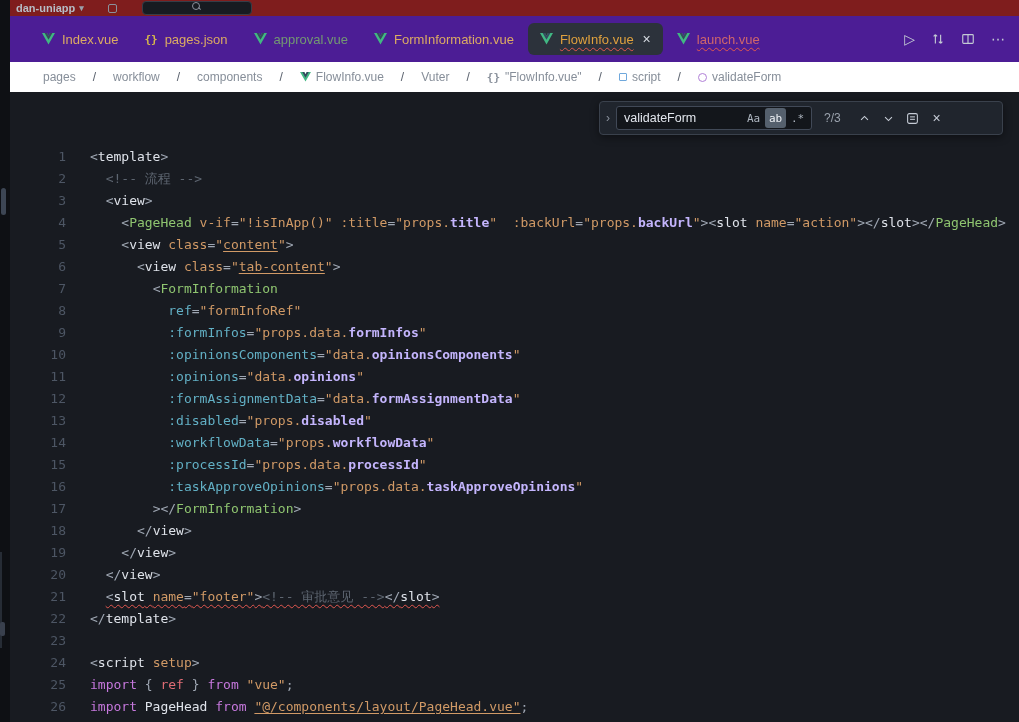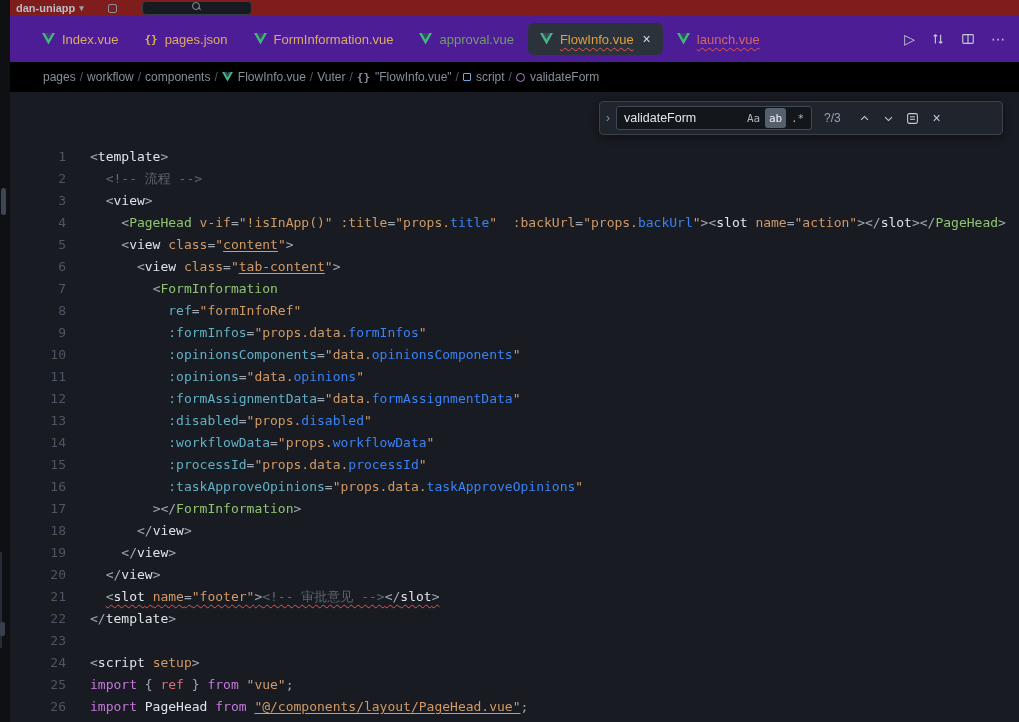--- a/index.html
+++ b/index.html
@@ -35,42 +35,42 @@
   .tab.active { background:#2c323b; }
   .tab-close { color:#d5dae2; font-size:14px; line-height:1; margin-left:2px; }
   .tab:not(.active) .tab-close { display:none; }
   .squiggle { text-decoration:underline; text-decoration-style:wavy; text-decoration-color:#e2574f;
               text-decoration-thickness:1px; text-underline-offset:3px; }
   .json-icon { color:#d7ba4a; font-size:11px; font-weight:bold; font-family:"DejaVu Sans Mono", monospace; }
   .tab-actions { margin-left:auto; display:flex; align-items:center; gap:16px; padding-right:14px; color:#c3cad4; }
   .tab-actions .act { font-size:14px; line-height:1; cursor:pointer; display:flex; align-items:center; }
 
   
-  .breadcrumbs { height:30px; background:#000000; display:flex; align-items:center; gap:4px;
+  .breadcrumbs { height:30px; background:#ffffff; display:flex; align-items:center; gap:17px;
                  padding-left:33px; font-size:12px; color:#868e99; flex:none; }
   .crumb { cursor:pointer; display:flex; align-items:center; gap:5px; }
   .crumb-sep { color:#555d69; }
   .sym-cube { width:8px; height:8px; border:1.3px solid #6fa8dc; border-radius:1px; display:inline-block; }
   .sym-circle { width:9px; height:9px; border:1.3px solid #b180d7; border-radius:50%; display:inline-block; }
 
   
   .editor { position:relative; flex:1; background:#181b21; overflow:hidden; }
   .code { padding-top:54px; font-family:"DejaVu Sans Mono", monospace; font-size:13px; line-height:22px; white-space:pre; }
   .code-line { display:flex; height:22px; }
   .line-num { width:38px; margin-left:18px; text-align:right; color:#4d5664; flex:none; user-select:none; }
   .line-content { margin-left:24px; }
 
   .ws  { color:#abb2bf; }
   .pun { color:#9fa7b3; }
   .tag { color:#dfe3ea; }
   .cmp { color:#8fc570; }
   .atr { color:#d19a66; }
   .atc { color:#62b0c5; }
   .str { color:#d19a66; }
-  .strb{ color:#3b82f6; font-weight:normal; }
+  .strb{ color:#c4b5fd; font-weight:bold; }
   .stru{ color:#d19a66; text-decoration:underline; text-underline-offset:2px; }
   .com { color:#5d6570; }
   .kwd { color:#c678dd; }
   .idr { color:#e06c75; }
   .sq  { text-decoration:underline; text-decoration-style:wavy; text-decoration-color:#e2574f;
          text-decoration-thickness:1px; text-underline-offset:3px; }
 
   
   .find-widget { position:absolute; top:9px; right:16px; width:404px; height:34px; background:#20252d;
                  border:1px solid #3a414c; border-radius:4px; box-shadow:0 2px 8px rgba(0,0,0,.45);
@@ -126,29 +126,29 @@
         <div class="tab">
           <span class="json-icon">{}</span>
           <span class="tab-label" style="color: rgb(220, 171, 98); text-align: right;">pages.json</span>
 
         </div>
         <div class="tab">
           <svg width="13" height="12" viewBox="0 0 24 22">
               <path fill="#41b883" d="M14.8 0L12 4.8 9.2 0H0l12 21L24 0z"></path>
               <path fill="#35495e" d="M14.8 0L12 4.8 9.2 0H4.8L12 12.6 19.2 0z"></path>
             </svg>
+          <span class="tab-label" style="color: rgb(115, 153, 114);">approval.vue</span>
+
+        </div>
+        <div class="tab">
+          <svg width="13" height="12" viewBox="0 0 24 22">
+              <path fill="#41b883" d="M14.8 0L12 4.8 9.2 0H0l12 21L24 0z"></path>
+              <path fill="#35495e" d="M14.8 0L12 4.8 9.2 0H4.8L12 12.6 19.2 0z"></path>
+            </svg>
           <span class="tab-label" style="color: rgb(220, 171, 98);">FormInformation.vue</span>
-
-        </div>
-        <div class="tab">
-          <svg width="13" height="12" viewBox="0 0 24 22">
-              <path fill="#41b883" d="M14.8 0L12 4.8 9.2 0H0l12 21L24 0z"></path>
-              <path fill="#35495e" d="M14.8 0L12 4.8 9.2 0H4.8L12 12.6 19.2 0z"></path>
-            </svg>
-          <span class="tab-label" style="color: rgb(115, 153, 114);">approval.vue</span>
 
         </div>
         <div class="tab active">
           <svg width="13" height="12" viewBox="0 0 24 22">
               <path fill="#41b883" d="M14.8 0L12 4.8 9.2 0H0l12 21L24 0z"></path>
               <path fill="#35495e" d="M14.8 0L12 4.8 9.2 0H4.8L12 12.6 19.2 0z"></path>
             </svg>
           <span class="tab-label squiggle" style="color: rgb(224, 161, 62);">FlowInfo.vue</span>
           <span class="tab-close">×</span>
         </div>

